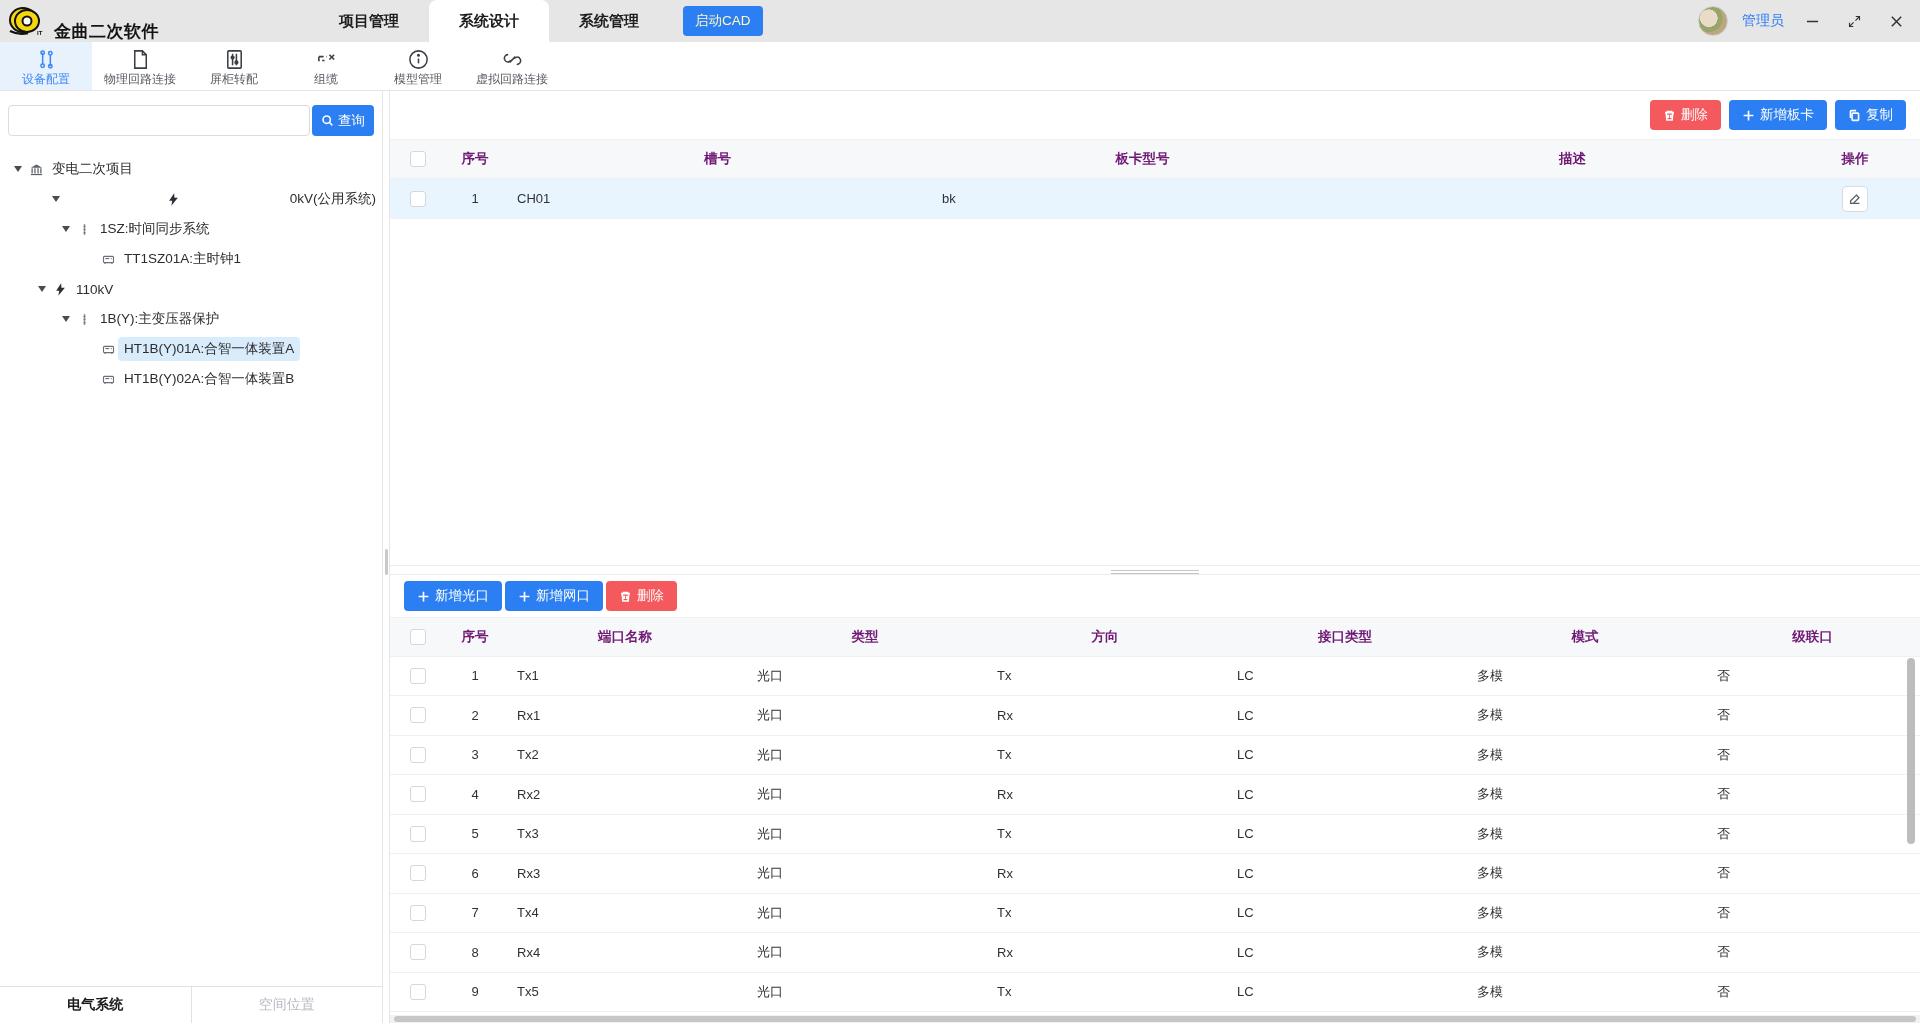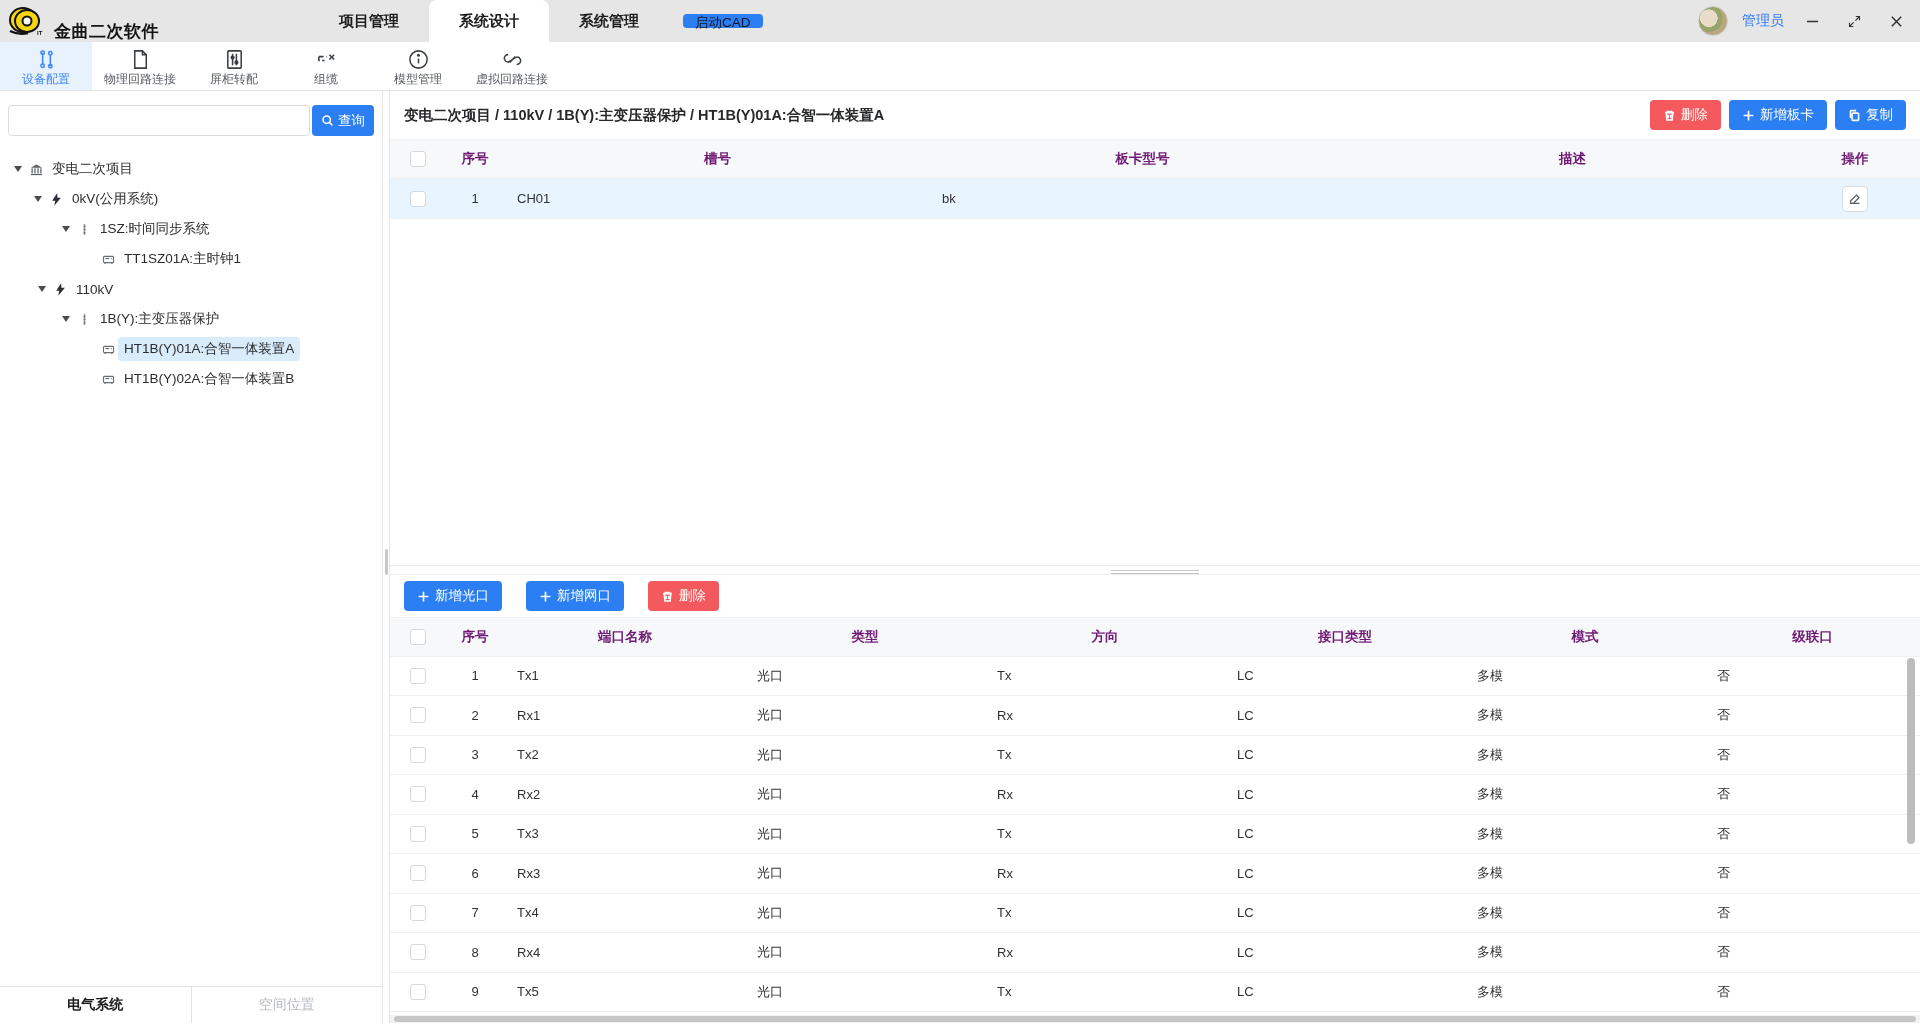--- a/index.html
+++ b/index.html
@@ -6,22 +6,22 @@
   html,body { width:1920px; height:1032px; overflow:hidden;
     font-family:"Liberation Sans","DejaVu Sans",sans-serif; background:#fff; color:#303133; }
 
   
   .titlebar { height:42px; background:#e6e6e6; display:flex; align-items:center; position:relative; }
   .logo { width:40px; height:34px; margin-left:8px; flex:0 0 auto; }
   .app-title { font-size:17px; font-weight:bold; color:#141414; margin-left:6px; letter-spacing:.5px;margin-top:20px; }
   .nav { display:flex; height:42px; margin-left:150px; }
   .nav-tab { padding:0 30px; line-height:42px; font-size:15px; font-weight:bold; color:#1d1d1d; cursor:pointer; }
   .nav-tab.active { background:#fff; border-radius:8px 8px 0 0; }
-  .cad-btn { margin-left:14px; align-self:center; background:#2b7ff2; color:#0f172a; font-size:13.5px;
-    border:none; border-radius:4px; height:14px; padding:0 12px; cursor:pointer; }
+  .cad-btn { margin-left:14px; align-self:center; background:#2b7ff2; color:#fef9c3; font-size:13.5px;
+    border:none; border-radius:4px; height:30px; padding:0 12px; cursor:pointer; }
   .tb-right { position:absolute; right:10px; top:0; height:42px; display:flex; align-items:center; gap:14px; }
   .avatar { width:30px; height:30px; border-radius:50%; border:1px solid #cfcfcf;
     background:radial-gradient(circle at 35% 40%, #e8dcc8 0 35%, #97a56a 36% 55%, #b9a77e 56% 100%); }
   .username { color:#2f7cf6; font-size:14px; }
   .winbtn { width:28px; height:28px; display:flex; align-items:center; justify-content:center; cursor:pointer; color:#333; }
   .winbtn svg { width:15px; height:15px; }
 
   
   .ribbon { height:49px; background:#fff; display:flex; border-bottom:1px solid #e4e4e4; }
   .ribbon-item { min-width:92px; padding:6px 12px 4px; display:flex; flex-direction:column; align-items:center;
@@ -84,21 +84,21 @@
   .t1 .trow.selected { background:#e9f5fe; }
   .edit-btn { width:26px; height:26px; border:1px solid #d8dbe0; border-radius:4px; background:#fff;
     display:flex; align-items:center; justify-content:center; cursor:pointer; }
   .edit-btn svg { width:14px; height:14px; stroke:#5a5f66; fill:none; stroke-width:1.5; }
 
   .spacer { flex:1; }
   .h-splitter { height:10px; border-top:1px solid #ececec; border-bottom:1px solid #ececec; position:relative; }
   .h-handle { position:absolute; left:50%; top:2px; transform:translateX(-50%); width:88px; }
   .h-handle i { display:block; height:1.5px; background:#c6c6c6; margin:1.5px 0; }
 
-  .port-btn-row { height:42px; display:flex; align-items:center; gap:24px; padding:0 14px; }
+  .port-btn-row { height:42px; display:flex; align-items:center; gap:3px; padding:0 14px; }
 
   .t2-wrap { height:406px; overflow:hidden; position:relative; }
   .t2 .trow { height:39.5px; }
   .t2 .col-check{ width:55px; } .t2 .col-seq{ width:60px; } .t2 .col-name{ width:240px; }
   .t2 .col-type{ width:240px; } .t2 .col-dir{ width:240px; } .t2 .col-iface{ width:240px; }
   .t2 .col-mode{ width:240px; } .t2 .col-cas{ flex:1; }
 
   .vscroll { position:absolute; right:5px; top:41px; width:8px; height:186px; border-radius:4px; background:#bdbdbd; }
   .hscroll { position:absolute; left:0; right:0; bottom:0; height:8px; background:#f2f2f2; }
   .hscroll i { position:absolute; left:4px; right:4px; top:1px; height:6px; border-radius:3px; background:#c7c7c7; display:block; }
@@ -234,21 +234,21 @@
     <span class="ticon">
             <svg viewBox="0 0 24 24" fill="none" stroke="currentColor" stroke-width="1.6">
               <path d="M3 9l9-5 9 5H3z" fill="#5a5f66" stroke="none"></path>
               <path d="M5 10v8M9.5 10v8M14.5 10v8M19 10v8" stroke="#5a5f66" stroke-width="2"></path>
               <path d="M3 20h18" stroke="#5a5f66" stroke-width="2"></path>
             </svg>
           </span>
     <span class="tlabel">变电二次项目</span>
   </div>
 
-  <div class="tree-item" style="padding-left: 30px;">
+  <div class="tree-item" style="padding-left: 48px; justify-content: space-between;">
     <span class="caret"></span>
     <span class="ticon">
             <svg viewBox="0 0 24 24" fill="none" stroke="currentColor" stroke-width="1.6">
               <path d="M13 2L5 14h5l-1.5 8L19 9h-5.5z" fill="#2b2f35" stroke="none"></path>
             </svg>
           </span>
     <span class="tlabel">0kV(公用系统)</span>
   </div>
 
   <div class="tree-item" style="padding-left: 58px;">
@@ -332,21 +332,20 @@
     </div>
   </div>
 
   <div class="v-splitter">
       <span class="v-handle"></span>
     </div>
 
   <div class="main">
 
     <div class="crumb-row">
-      <span class="crumb">变电二次项目 / 110kV / 1B(Y):主变压器保护 / HT1B(Y)01A:合智一体装置A</span>
       <div class="crumb-actions">
         <button class="btn danger">
           <svg viewBox="0 0 16 16" fill="none" stroke="currentColor" stroke-width="1.6">
               <path d="M2.5 4.5h11M5.5 4.5V3h5v1.5M4 4.5l.8 9h6.4l.8-9M6.5 7v4M9.5 7v4"></path>
             </svg>
           <span>删除</span>
         </button>
         <button class="btn primary">
           <svg viewBox="0 0 16 16" fill="none" stroke="currentColor" stroke-width="1.6">
               <path d="M8 2v12M2 8h12"></path>

